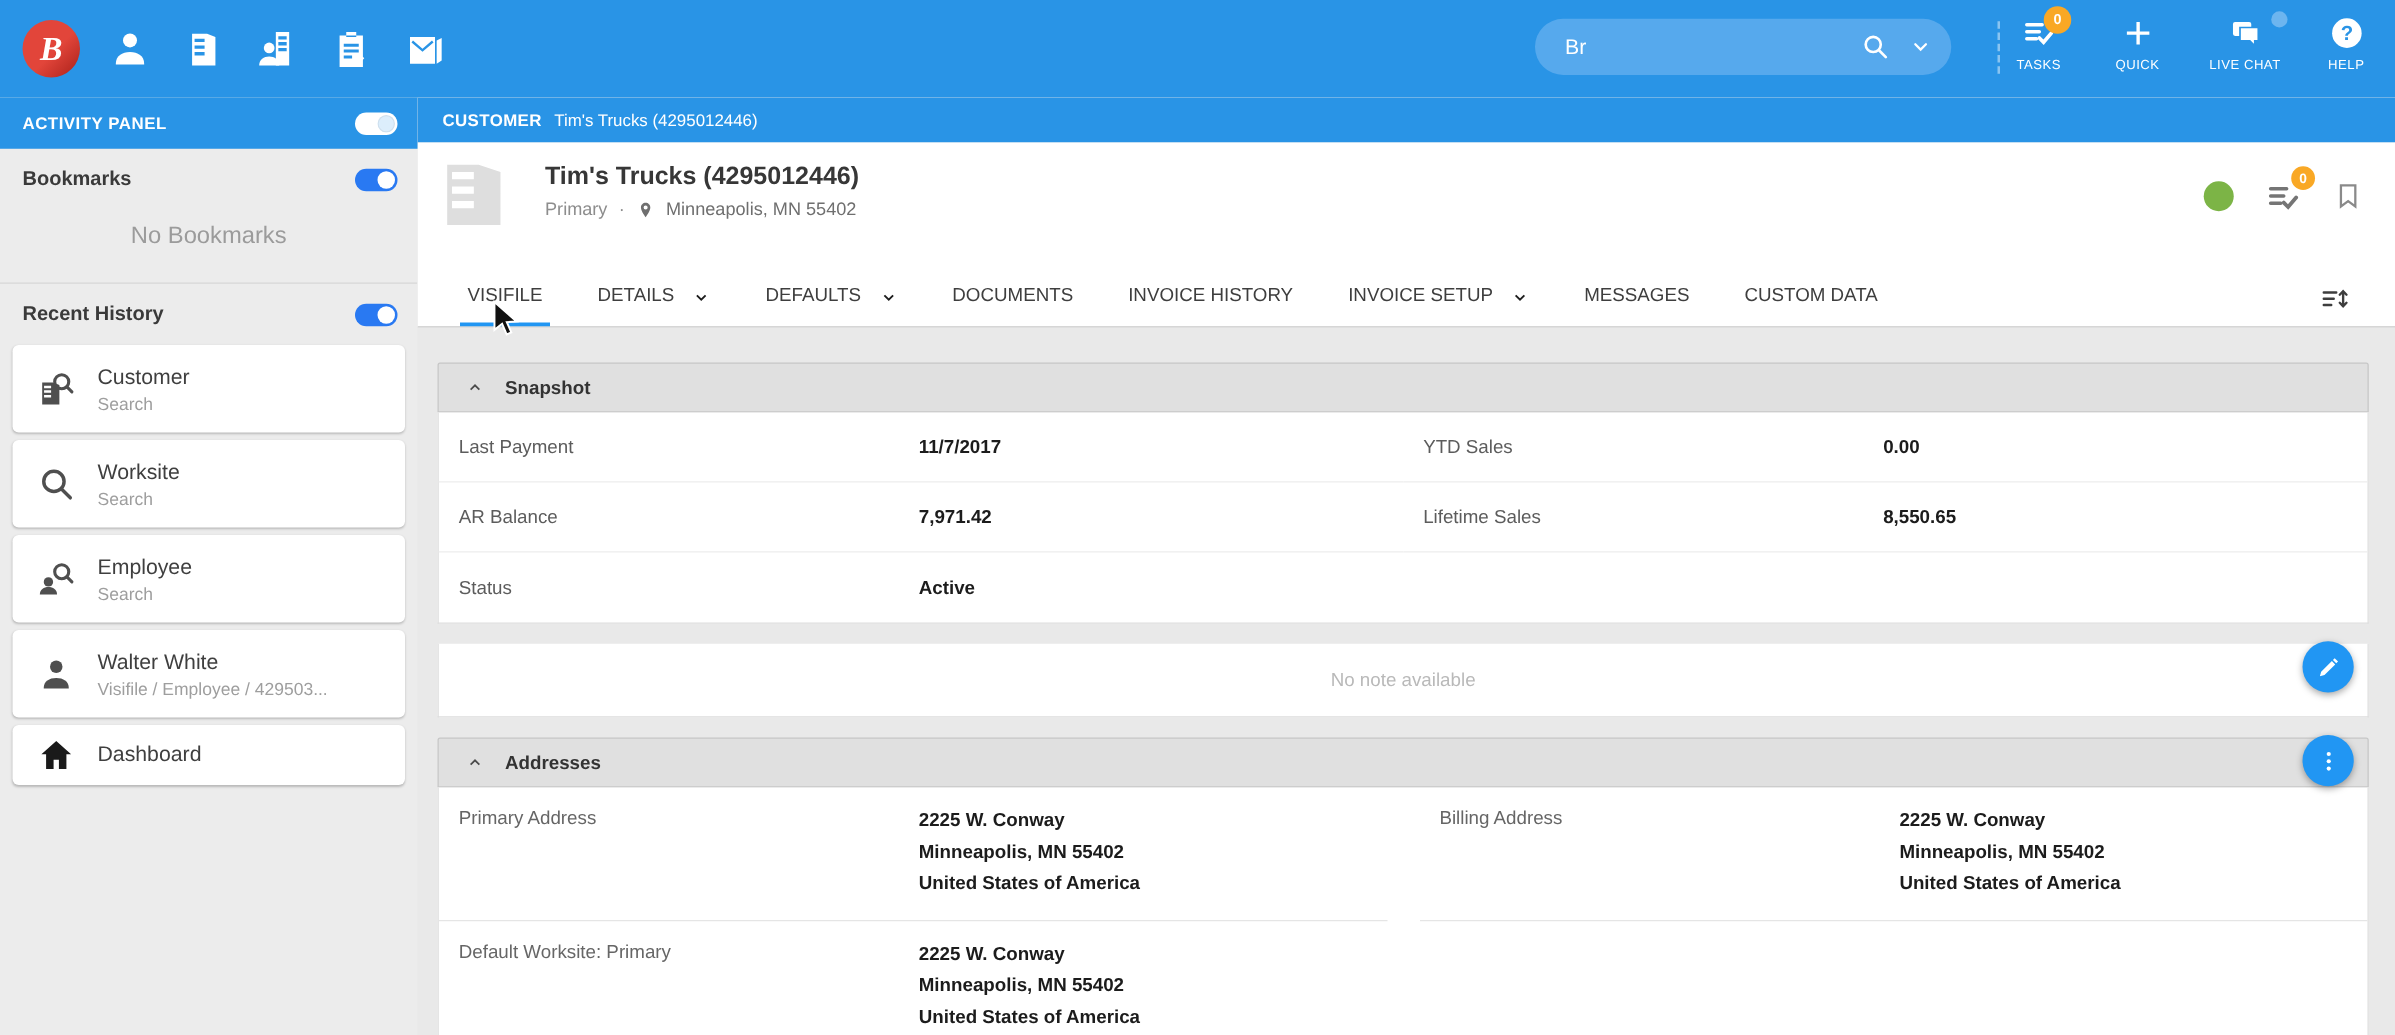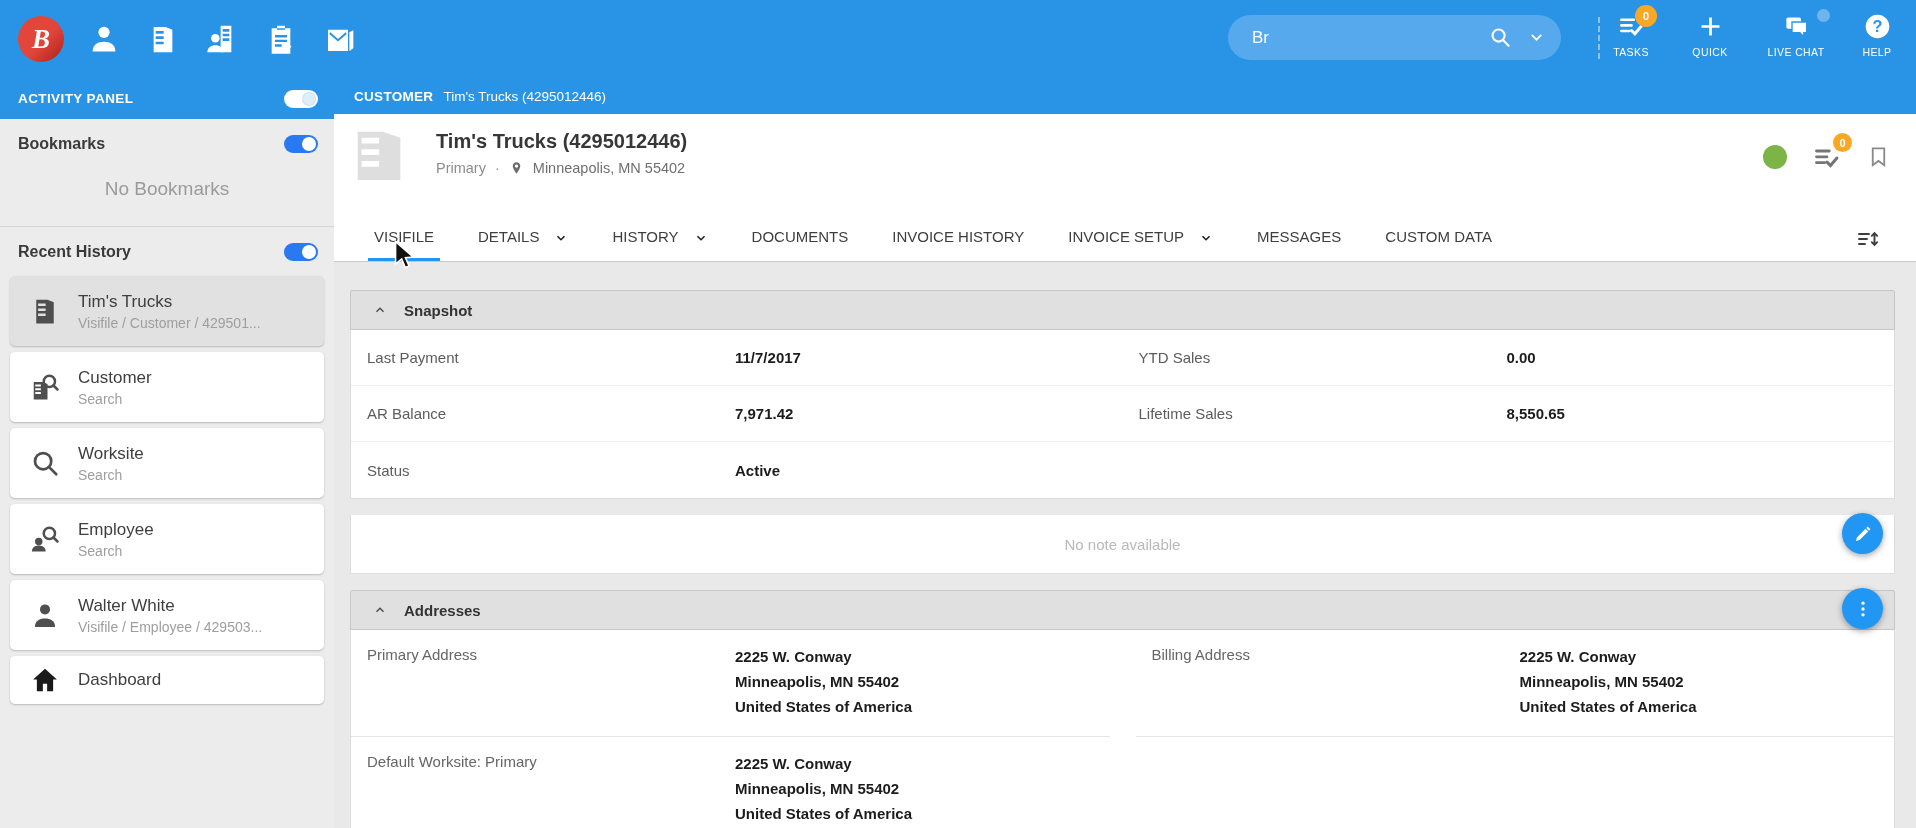--- a/index.html
+++ b/index.html
@@ -226,31 +226,20 @@
   <div class="empty-bookmarks">No Bookmarks</div>
   <hr class="side-hr">
   <div class="side-row row-recent">
     <span class="srl">Recent History</span>
     <span class="toggle blue">
         <span class="knob"></span>
       </span>
   </div>
 
   <div class="hlist">
-    <div class="hcard selected">
-      <span class="hicon">
-        <svg class="svgicon" viewBox="0 0 24 24" fill="currentColor" fill-rule="evenodd">
-            <path d="M5 3h9v19H5zM6.5 6h6v2h-6zM6.5 10h6v2h-6zM6.5 14h6v2h-6zM14 3l5 2v17h-5z"></path>
-          </svg>
-      </span>
-      <span class="htext">
-        <div class="t">Tim's Trucks</div>
-        <div class="s">Visifile / Customer / 429501...</div>
-      </span>
-    </div>
     <div class="hcard">
       <span class="hicon">
         <svg class="svgicon" viewBox="0 0 24 24" fill="currentColor" fill-rule="evenodd">
             <path d="M3 8h7v14H3zM4.2 10h4.5v1.6H4.2zM4.2 13h4.5v1.6H4.2zM4.2 16h4.5v1.6H4.2zM10 8l4 1.6V22h-4z"></path>
             <circle cx="15.5" cy="7.5" r="4.5" fill="none" stroke="currentColor" stroke-width="2"></circle>
             <line x1="19" y1="11" x2="22" y2="14" stroke="currentColor" stroke-width="2" stroke-linecap="round"></line>
           </svg>
       </span>
       <span class="htext">
         <div class="t">Customer</div>
@@ -359,21 +348,21 @@
         </span>
       <span class="tab">
           <span>DETAILS</span>
         <span class="tchev">
             <svg class="svgicon" viewBox="0 0 24 24" fill="none" stroke="currentColor" stroke-width="2.6">
               <path d="M6 9l6 6 6-6"></path>
             </svg>
           </span>
       </span>
       <span class="tab">
-          <span>HISTORY</span>
+          <span>DEFAULTS</span>
         <span class="tchev">
             <svg class="svgicon" viewBox="0 0 24 24" fill="none" stroke="currentColor" stroke-width="2.6">
               <path d="M6 9l6 6 6-6"></path>
             </svg>
           </span>
       </span>
       <span class="tab">
           <span>DOCUMENTS</span>
         </span>
       <span class="tab">

